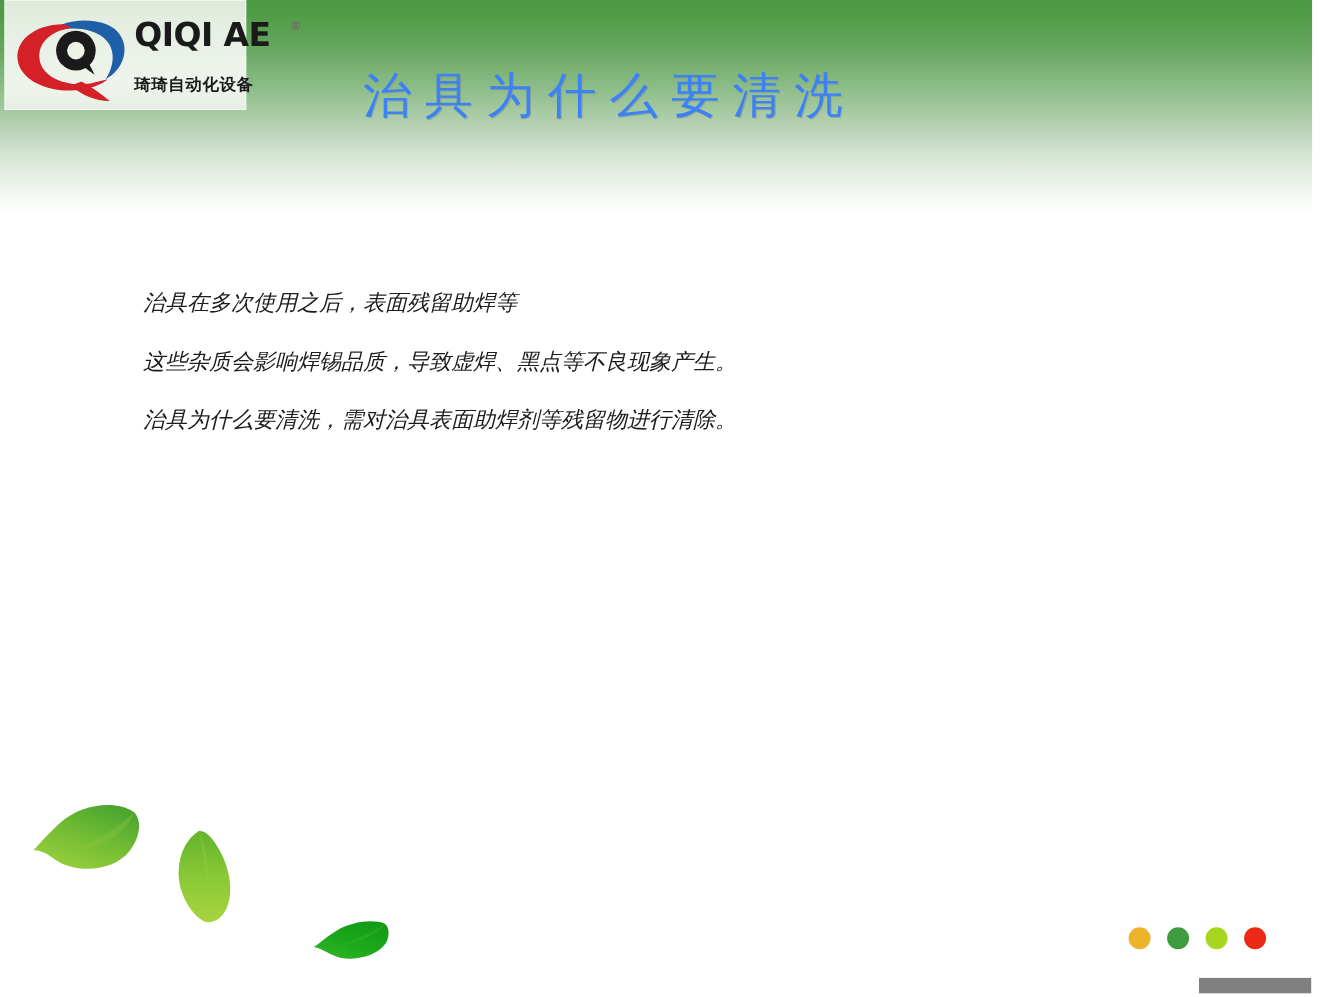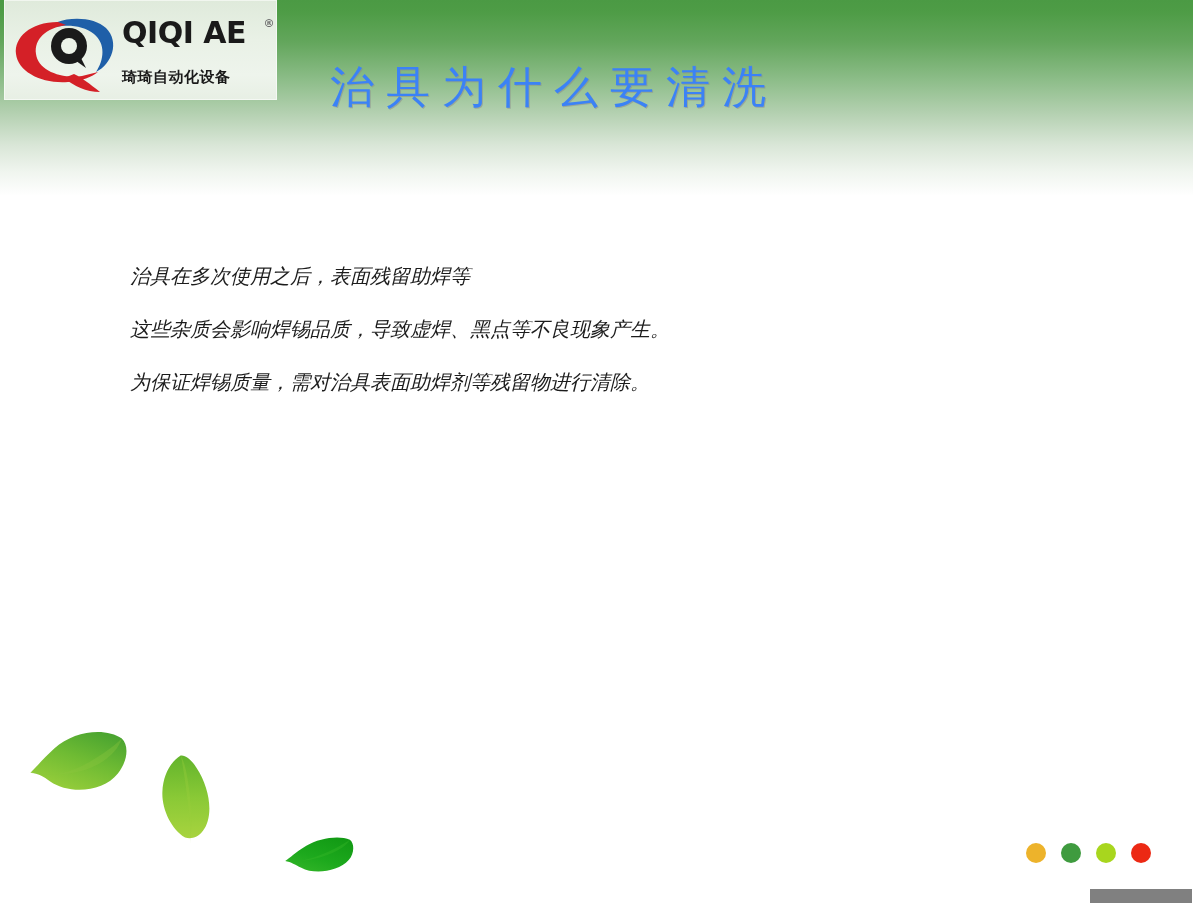--- a/index.html
+++ b/index.html
@@ -46,21 +46,21 @@
     width: 8px;
     height: 200px;
     background: #ffffff;
   }
 
   
   .logo-plaque {
     position: absolute;
     left: 4px;
     top: 0px;
-    width: 273px;
+    width: 220px;
     height: 100px;
     background: linear-gradient(to bottom, #dfeadb 0%, #e9f1e6 40%, #eef4ec 75%, #e7efe4 100%);
     box-shadow: 0 0 0 1px rgba(255,255,255,0.55) inset;
   }
   .logo-inner {
     position: absolute;
     left: 0;
     top: 8px;
     width: 273px;
     height: 86px;
@@ -204,21 +204,21 @@
       </div>
 
     </div>
   </div>
 
   <div class="slide-title">治具为什么要清洗</div>
 
   <div class="body-block">
     <div class="body-line">治具在多次使用之后，表面残留助焊等</div>
     <div class="body-line">这些杂质会影响焊锡品质，导致虚焊、黑点等不良现象产生。</div>
-    <div class="body-line">为保证焊锡质量，需对治具表面助焊剂等残留物进行清除。</div>
+    <div class="body-line">治具为什么要清洗，需对治具表面助焊剂等残留物进行清除。</div>
   </div>
 
   <div class="leaf leaf-1">
     <svg viewBox="0 0 105 72" width="105" height="72" xmlns="http://www.w3.org/2000/svg">
       <defs>
         <linearGradient id="lg1" x1="1" y1="0" x2="0" y2="1">
           <stop offset="0%" stop-color="#3d9c2f"></stop>
           <stop offset="45%" stop-color="#6fbb33"></stop>
           <stop offset="100%" stop-color="#a9d63e"></stop>
         </linearGradient>

